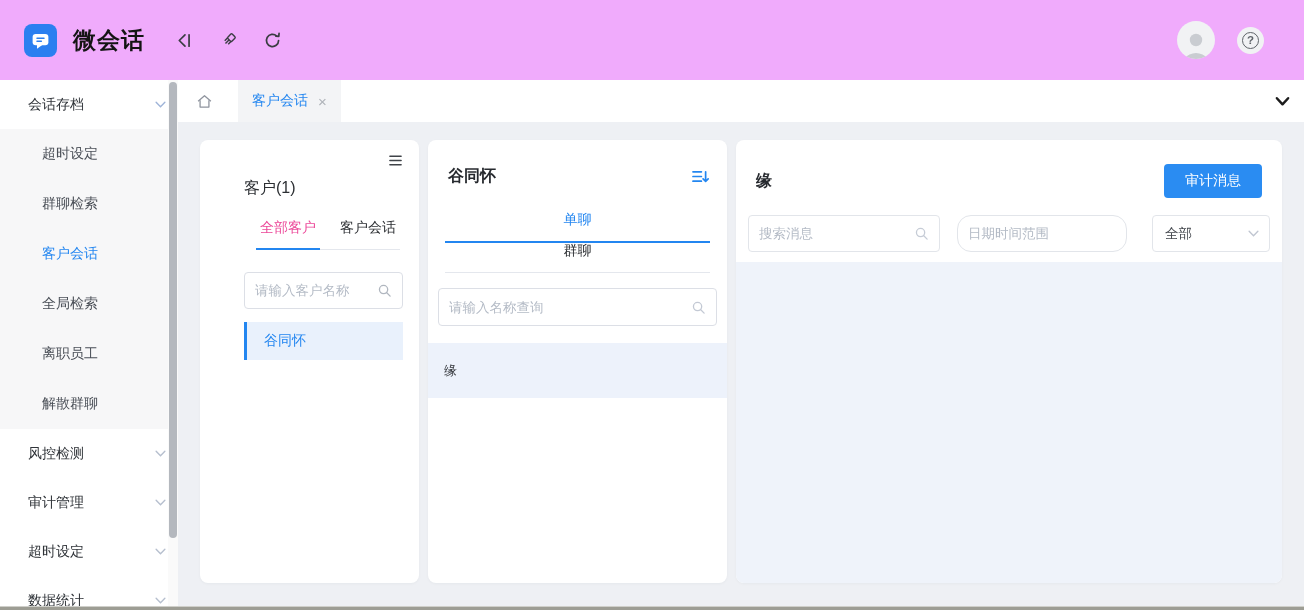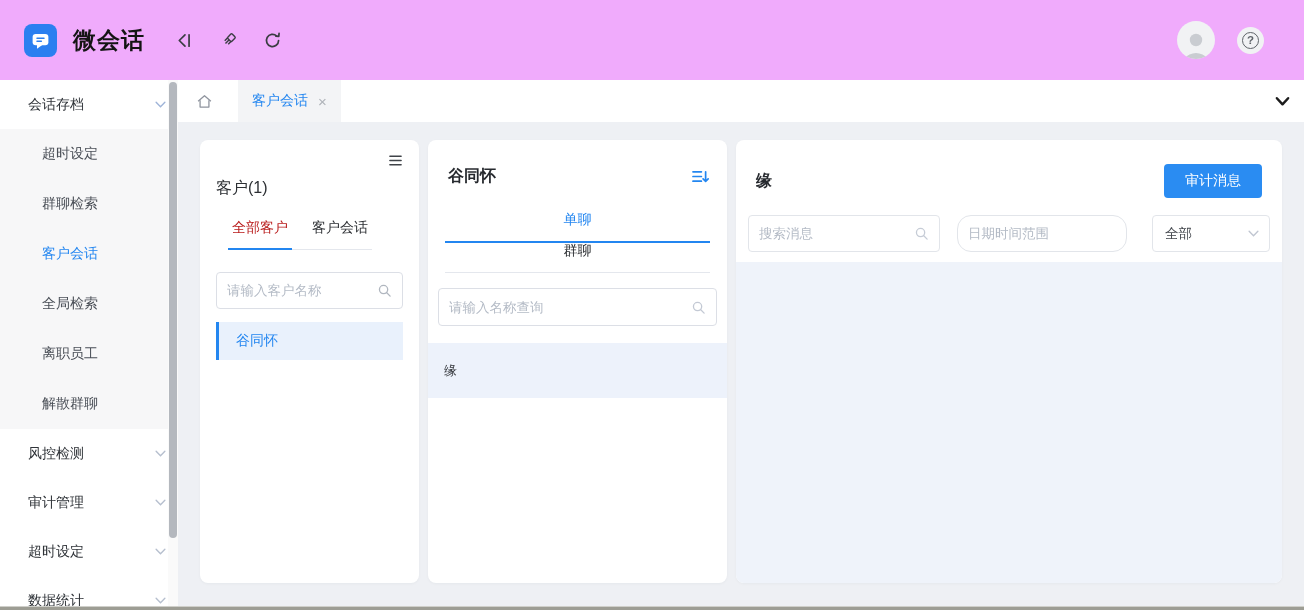--- a/index.html
+++ b/index.html
@@ -31,31 +31,31 @@
 
   
   .main { position:absolute; left:178px; top:80px; width:1126px; height:530px; background:#eef0f4; }
   .tabbar { height:42px; background:#fff; display:flex; align-items:stretch; }
   .home-btn { width:40px; display:flex; align-items:center; justify-content:center; margin-left:6px; cursor:pointer; background:none; border:none; }
   .tab { display:flex; align-items:center; gap:10px; background:#f3f4f6; padding:0 14px; font-size:14px; color:#2386f0; cursor:pointer; margin-left:14px; }
   .tab-close { color:#aeb2b8; font-size:15px; line-height:1; cursor:pointer; }
   .tab-chevron { margin-left:auto; margin-right:14px; display:flex; align-items:center; cursor:pointer; background:none; border:none; }
 
   .panel { position:absolute; top:60px; height:443px; background:#fff; border-radius:8px; box-shadow:0 1px 3px rgba(30,40,60,.04); }
-  .panel1 { left:22px;  width:219px; }
+  .panel1 { left:22px;  width:219px;padding-left:28px; }
   .panel2 { left:250px; width:299px; }
   .panel3 { left:558px; width:546px; }
 
   
   .p1-inner { padding:14px 16px 0 16px; }
   .p1-iconrow { display:flex; justify-content:flex-end; height:16px; }
   .p1-title { font-size:16px; color:#2c2f33; margin-top:8px; }
   .tabs-sm { display:flex; gap:16px; width:max-content; margin:20px auto 0 12px; border-bottom:1px solid #e4e7ed; }
   .tabs-sm .t { font-size:14px; color:#2c2f33; padding:0 4px 11px 4px; cursor:pointer; }
-  .tabs-sm .t.active { color:#b91c1c; border-bottom:2.5px solid #2386f0; margin-bottom:-1px; }
+  .tabs-sm .t.active { color:#ec4899; border-bottom:2.5px solid #2386f0; margin-bottom:-1px; }
   .search-box { margin-top:22px; height:37px; border:1px solid #dcdfe6; border-radius:4px; display:flex; align-items:center; padding:0 10px; background:#fff; }
   .search-box input { border:none; outline:none; flex:1; font-size:13.5px; color:#333; min-width:0; background:transparent; }
   .search-box input::placeholder { color:#b4bbc6; }
   .cust-item { margin-top:13px; height:38px; background:#e9f1fc; border-left:3px solid #2386f0; display:flex; align-items:center; padding-left:17px; font-size:14px; color:#2386f0; cursor:pointer; }
 
   
   .p2-head { display:flex; align-items:center; justify-content:space-between; padding:26px 18px 0 20px; }
   .p2-title { font-size:16px; font-weight:700; color:#26292e; }
   .tabs-wide { display:flex; margin:24px 17px 0 17px; border-bottom:1px solid #e4e7ed;flex-direction:column; }
   .tabs-wide .t { flex:1; text-align:center; font-size:14px; color:#2c2f33; padding-bottom:12px; cursor:pointer; }

